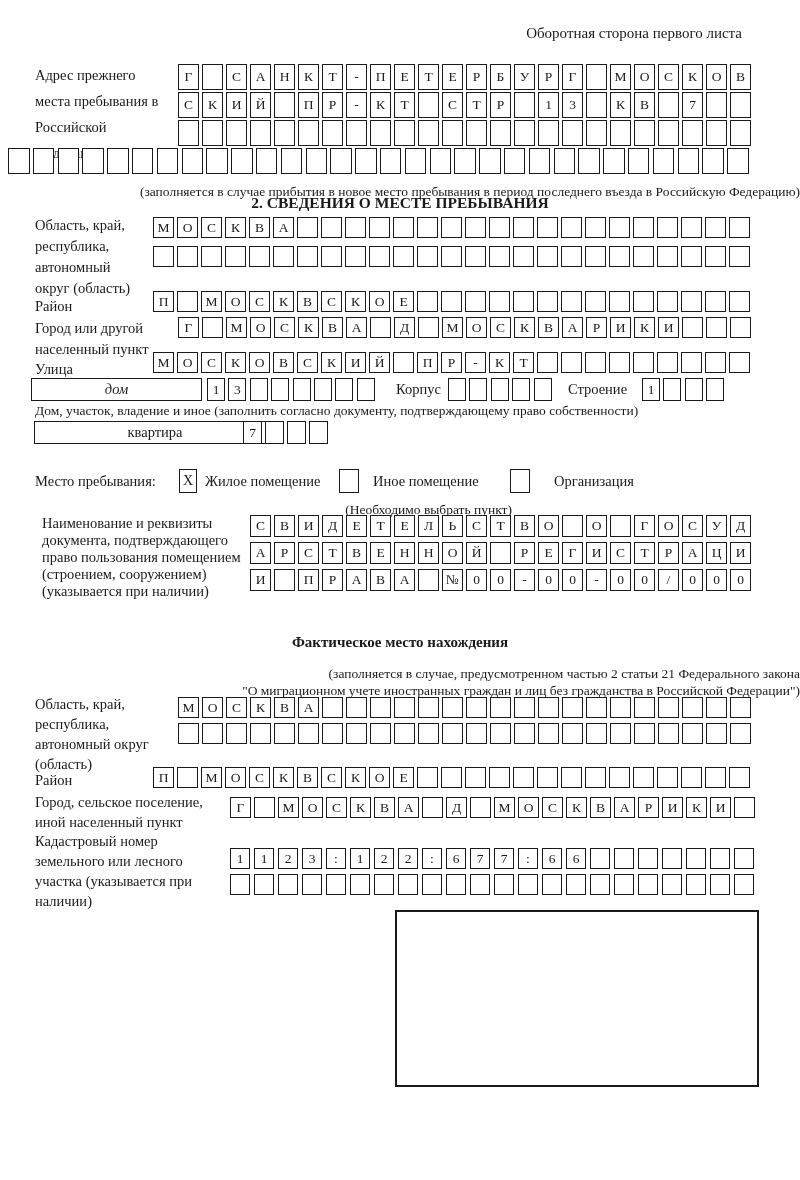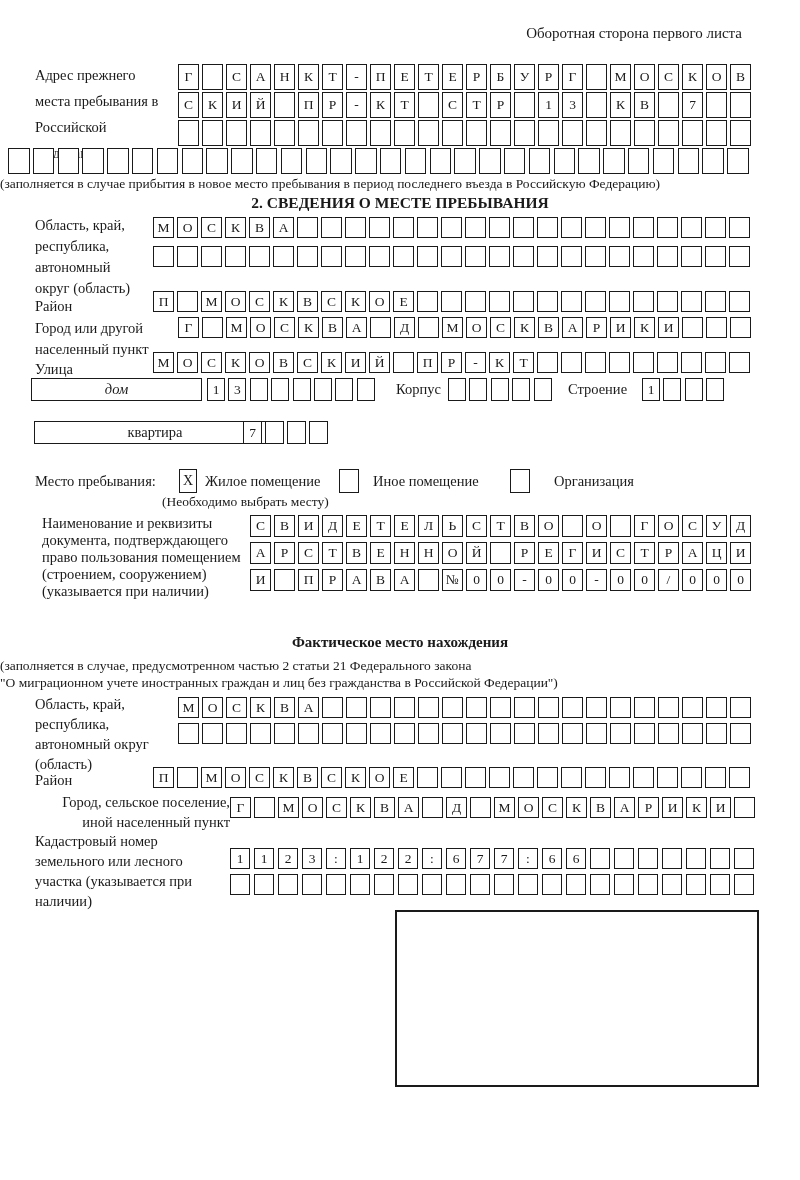--- a/index.html
+++ b/index.html
@@ -11,21 +11,21 @@
   .cell{box-sizing:border-box;flex:0 0 auto;
         width:var(--cw,21px);height:var(--ch,21px);margin-right:var(--gap,3px);
         border:1.6px solid #1a1a1a;background:#fff;
         display:flex;align-items:center;justify-content:center;
         font-size:13.5px;line-height:1;}
   .widebox{box-sizing:border-box;border:1.6px solid #1a1a1a;height:23px;background:#fff;
         display:flex;align-items:center;justify-content:center;font-size:14.5px;}
   .cbox{box-sizing:border-box;border:1.6px solid #1a1a1a;background:#fff;
         display:flex;align-items:center;justify-content:center;font-size:14px;}
   .title{font-weight:bold;font-size:15.5px;text-align:center;width:100%;}
-  .note{font-size:13.5px;text-align:left;width:100%;}
+  .note{font-size:13.5px;text-align:right;width:100%;margin-top:8px;}
   .small{font-size:13.5px;}
 </style>
 </head>
 <body>
 
 <div id="page">
 
   <div class="abs" style="right:58px;top:25px;font-size:15px;margin-left:14px;">Оборотная сторона первого листа</div>
 
   <div class="abs lbl" style="left:35px;top:62px;width:128px;line-height:26px;">Адрес прежнего места пребывания в Российской Федерации</div>
@@ -306,39 +306,40 @@
       <span class="cell"></span>
       <span class="cell"></span>
     </div>
   <div class="abs lbl" style="left:568px;top:379px;">Строение</div>
   <div class="abs cells" style="left:642px;top:378px;--cw:18px;--gap:3.4px;--ch:23px;">
       <span class="cell">1</span>
       <span class="cell"></span>
       <span class="cell"></span>
       <span class="cell"></span>
     </div>
+  <div class="abs small" style="left:35px;top:403px;">Дом, участок, владение и иное (заполнить согласно документу, подтверждающему право собственности)</div>
 
   <div class="abs widebox" style="left:34px;top:421px;width:242px;font-family:Liberation Serif, serif;">
     <span>квартира</span>
   </div>
   <div class="abs cells" style="left:243px;top:421px;--cw:19px;--gap:3px;--ch:23px;">
       <span class="cell">7</span>
       <span class="cell"></span>
       <span class="cell"></span>
       <span class="cell"></span>
     </div>
 
   <div class="abs lbl" style="left:35px;top:471px;">Место пребывания:</div>
   <div class="abs cbox" style="left:179px;top:469px;width:18px;height:24px;">X</div>
   <div class="abs lbl" style="left:205px;top:471px;">Жилое помещение</div>
   <div class="abs cbox" style="left:339px;top:469px;width:20px;height:24px;"></div>
   <div class="abs lbl" style="left:373px;top:471px;">Иное помещение</div>
   <div class="abs cbox" style="left:510px;top:469px;width:20px;height:24px;"></div>
   <div class="abs lbl" style="left:554px;top:471px;">Организация</div>
-  <div class="abs note" style="left:162px;top:494px;width:350px;">(Необходимо выбрать месту)</div>
+  <div class="abs note" style="left:162px;top:494px;width:350px;">(Необходимо выбрать пункт)</div>
 
   <div class="abs lbl" style="left:42px;top:515px;width:212px;line-height:17px;">Наименование и реквизиты документа, подтверждающего право пользования помещением (строением, сооружением) (указывается при наличии)</div>
   <div class="abs cells" style="left:250px;top:515px;--ch:22px;">
       <span class="cell">С</span>
       <span class="cell">В</span>
       <span class="cell">И</span>
       <span class="cell">Д</span>
       <span class="cell">Е</span>
       <span class="cell">Т</span>
       <span class="cell">Е</span>
@@ -484,21 +485,21 @@
       <span class="cell"></span>
       <span class="cell"></span>
       <span class="cell"></span>
       <span class="cell"></span>
       <span class="cell"></span>
       <span class="cell"></span>
       <span class="cell"></span>
       <span class="cell"></span>
     </div>
 
-  <div class="abs lbl" style="left:35px;top:792px;width:195px;line-height:20px;text-align:right;">Город, сельское поселение, иной населенный пункт</div>
+  <div class="abs lbl" style="left:35px;top:792px;width:195px;line-height:20px;">Город, сельское поселение, иной населенный пункт</div>
   <div class="abs cells" style="left:230px;top:797px;">
       <span class="cell">Г</span>
       <span class="cell"></span>
       <span class="cell">М</span>
       <span class="cell">О</span>
       <span class="cell">С</span>
       <span class="cell">К</span>
       <span class="cell">В</span>
       <span class="cell">А</span>
       <span class="cell"></span>

